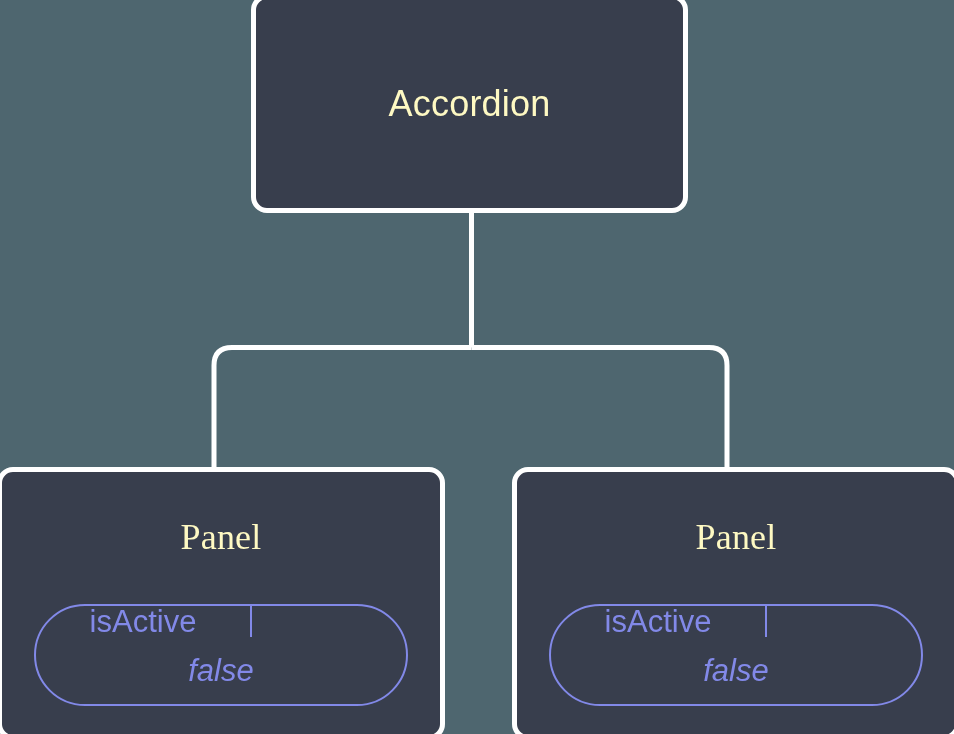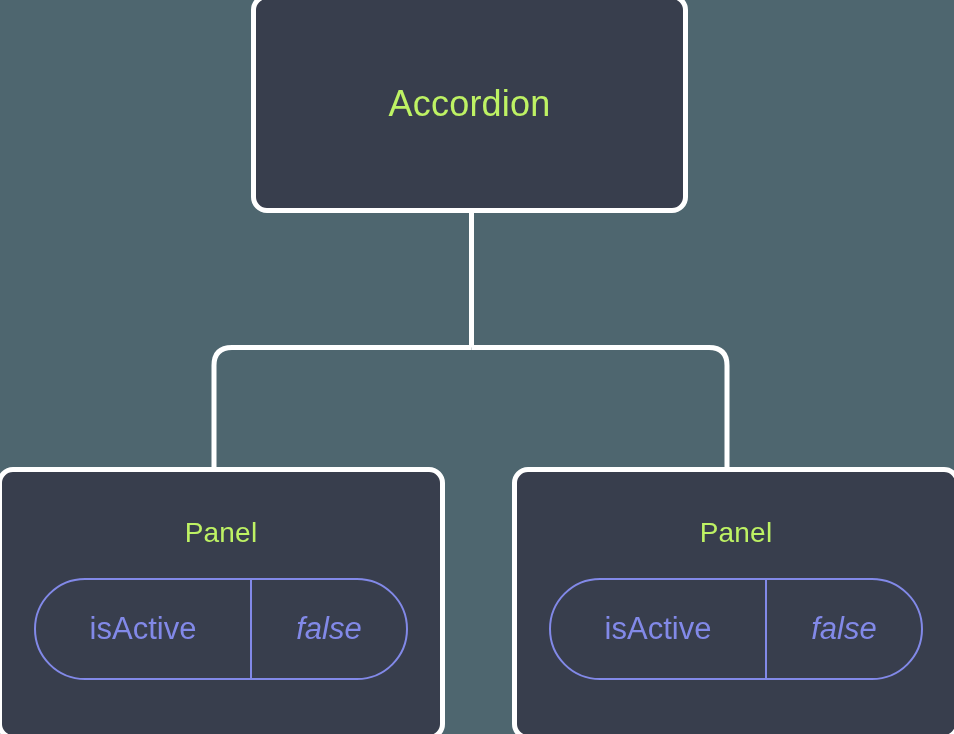--- a/index.html
+++ b/index.html
@@ -46,21 +46,21 @@
 
   .node.root {
     left: 251px;
     top: -6px;
     width: 437px;
     height: 219px;
     justify-content: center;
   }
 
   .node-title {
-    color: #bef264;
+    color: #fef9c3;
     font-size: 36px;
     line-height: 1.1;
     font-weight: 400;
     letter-spacing: 0.2px;
     white-space: nowrap;
   }
 
   .node.panel {
     top: 467px;
     height: 273px;
@@ -72,35 +72,37 @@
     left: -3px;
     width: 448px;
   }
 
   .node.panel-right {
     left: 512px;
     width: 448px;
   }
 
   .node.panel .node-title {
-    font-size: 28px;
-    margin-bottom: 29px;
+    font-size: 36px;
+    margin-bottom: 46px;
+    font-family: Liberation Serif, serif;
   }
 
   
   .pill {
     position: relative;
     box-sizing: border-box;
     height: 102px;
     width: 374px;
     border: 2px solid #8289e8;
     border-radius: 51px;
     display: flex;
     align-items: stretch;
     background: transparent;
+    flex-direction: column;
   }
 
   .pill-cell {
     display: flex;
     align-items: center;
     justify-content: center;
     color: #8289e8;
     font-size: 31px;
     line-height: 1;
     white-space: nowrap;

